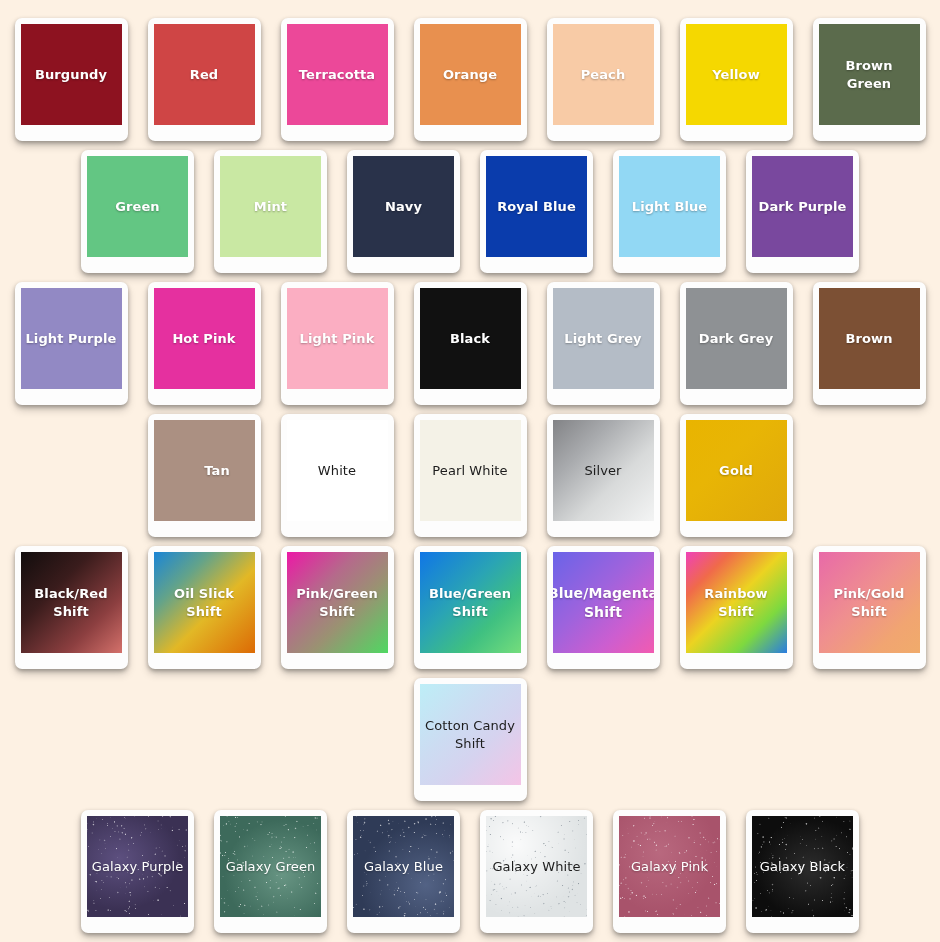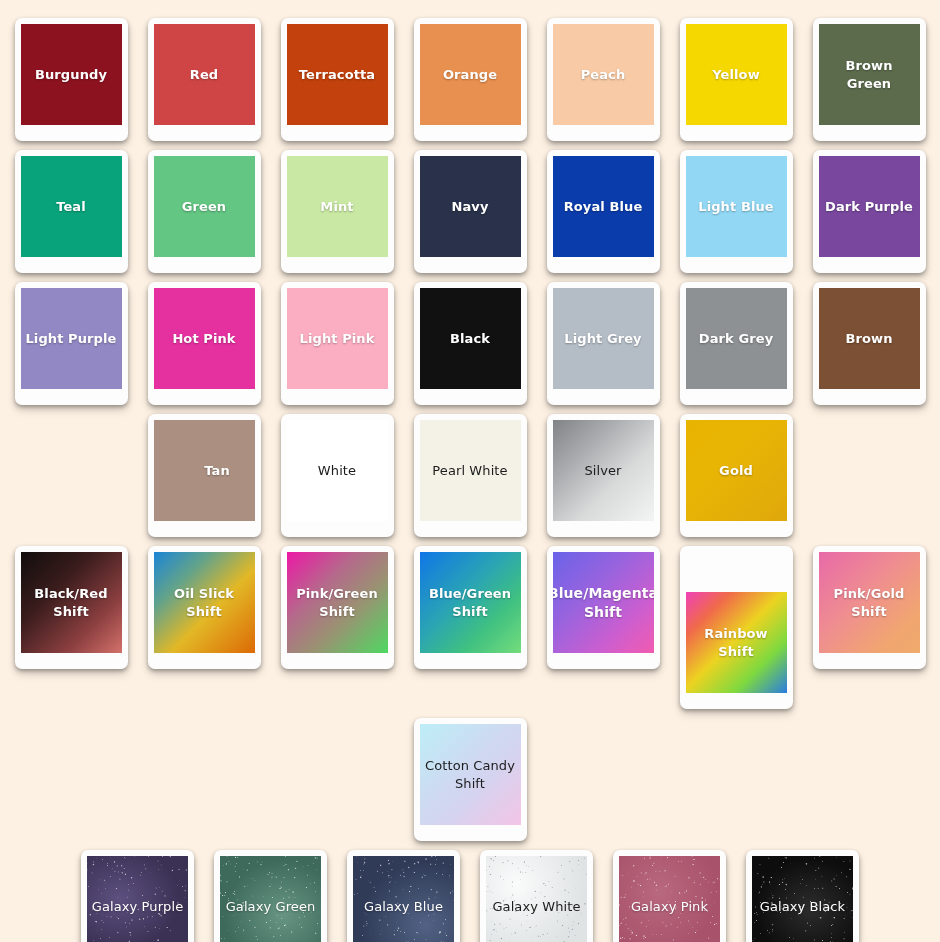--- a/index.html
+++ b/index.html
@@ -99,21 +99,21 @@
         <div class="chip" style="background: rgb(141, 18, 32);">
           <div class="chip-label">Burgundy</div>
         </div>
       </div>
       <div class="polaroid">
         <div class="chip" style="background: rgb(207, 69, 69);">
           <div class="chip-label">Red</div>
         </div>
       </div>
       <div class="polaroid">
-        <div class="chip" style="background: #c2410c;">
+        <div class="chip" style="background: #ec4899;">
           <div class="chip-label">Terracotta</div>
         </div>
       </div>
       <div class="polaroid">
         <div class="chip" style="background: rgb(232, 144, 79);">
           <div class="chip-label">Orange</div>
         </div>
       </div>
       <div class="polaroid">
         <div class="chip" style="background: rgb(248, 203, 166);">
@@ -126,25 +126,20 @@
         </div>
       </div>
       <div class="polaroid">
         <div class="chip" style="background: rgb(91, 107, 76);">
           <div class="chip-label">Brown Green</div>
         </div>
       </div>
     </div>
     <div class="swatch-row">
       <div class="polaroid">
-        <div class="chip" style="background: rgb(9, 163, 123);">
-          <div class="chip-label">Teal</div>
-        </div>
-      </div>
-      <div class="polaroid">
         <div class="chip" style="background: rgb(99, 198, 131);">
           <div class="chip-label">Green</div>
         </div>
       </div>
       <div class="polaroid">
         <div class="chip" style="background: rgb(201, 232, 163);">
           <div class="chip-label">Mint</div>
         </div>
       </div>
       <div class="polaroid">
@@ -252,21 +247,21 @@
         <div class="chip" style="background: linear-gradient(135deg, rgb(16, 118, 230) 0%, rgb(42, 164, 180) 42%, rgb(63, 192, 129) 70%, rgb(116, 221, 124) 100%);">
           <div class="chip-label">Blue/Green Shift</div>
         </div>
       </div>
       <div class="polaroid">
         <div class="chip" style="background: linear-gradient(135deg, rgb(106, 99, 232) 0%, rgb(158, 99, 221) 42%, rgb(204, 94, 208) 72%, rgb(242, 91, 176) 100%);">
           <div class="chip-label small">Blue/Magenta Shift</div>
         </div>
       </div>
       <div class="polaroid">
-        <div class="chip" style="background: linear-gradient(135deg, rgb(239, 66, 184) 0%, rgb(240, 106, 74) 22%, rgb(236, 211, 33) 48%, rgb(126, 217, 63) 74%, rgb(42, 124, 224) 100%); margin-top: 40px;">
+        <div class="chip" style="background: linear-gradient(135deg, rgb(239, 66, 184) 0%, rgb(240, 106, 74) 22%, rgb(236, 211, 33) 48%, rgb(126, 217, 63) 74%, rgb(42, 124, 224) 100%);">
           <div class="chip-label">Rainbow Shift</div>
         </div>
       </div>
       <div class="polaroid">
         <div class="chip" style="background: linear-gradient(135deg, rgb(232, 106, 168) 0%, rgb(239, 143, 143) 45%, rgb(241, 165, 113) 78%, rgb(240, 171, 107) 100%);">
           <div class="chip-label">Pink/Gold Shift</div>
         </div>
       </div>
     </div>
     <div class="swatch-row">

